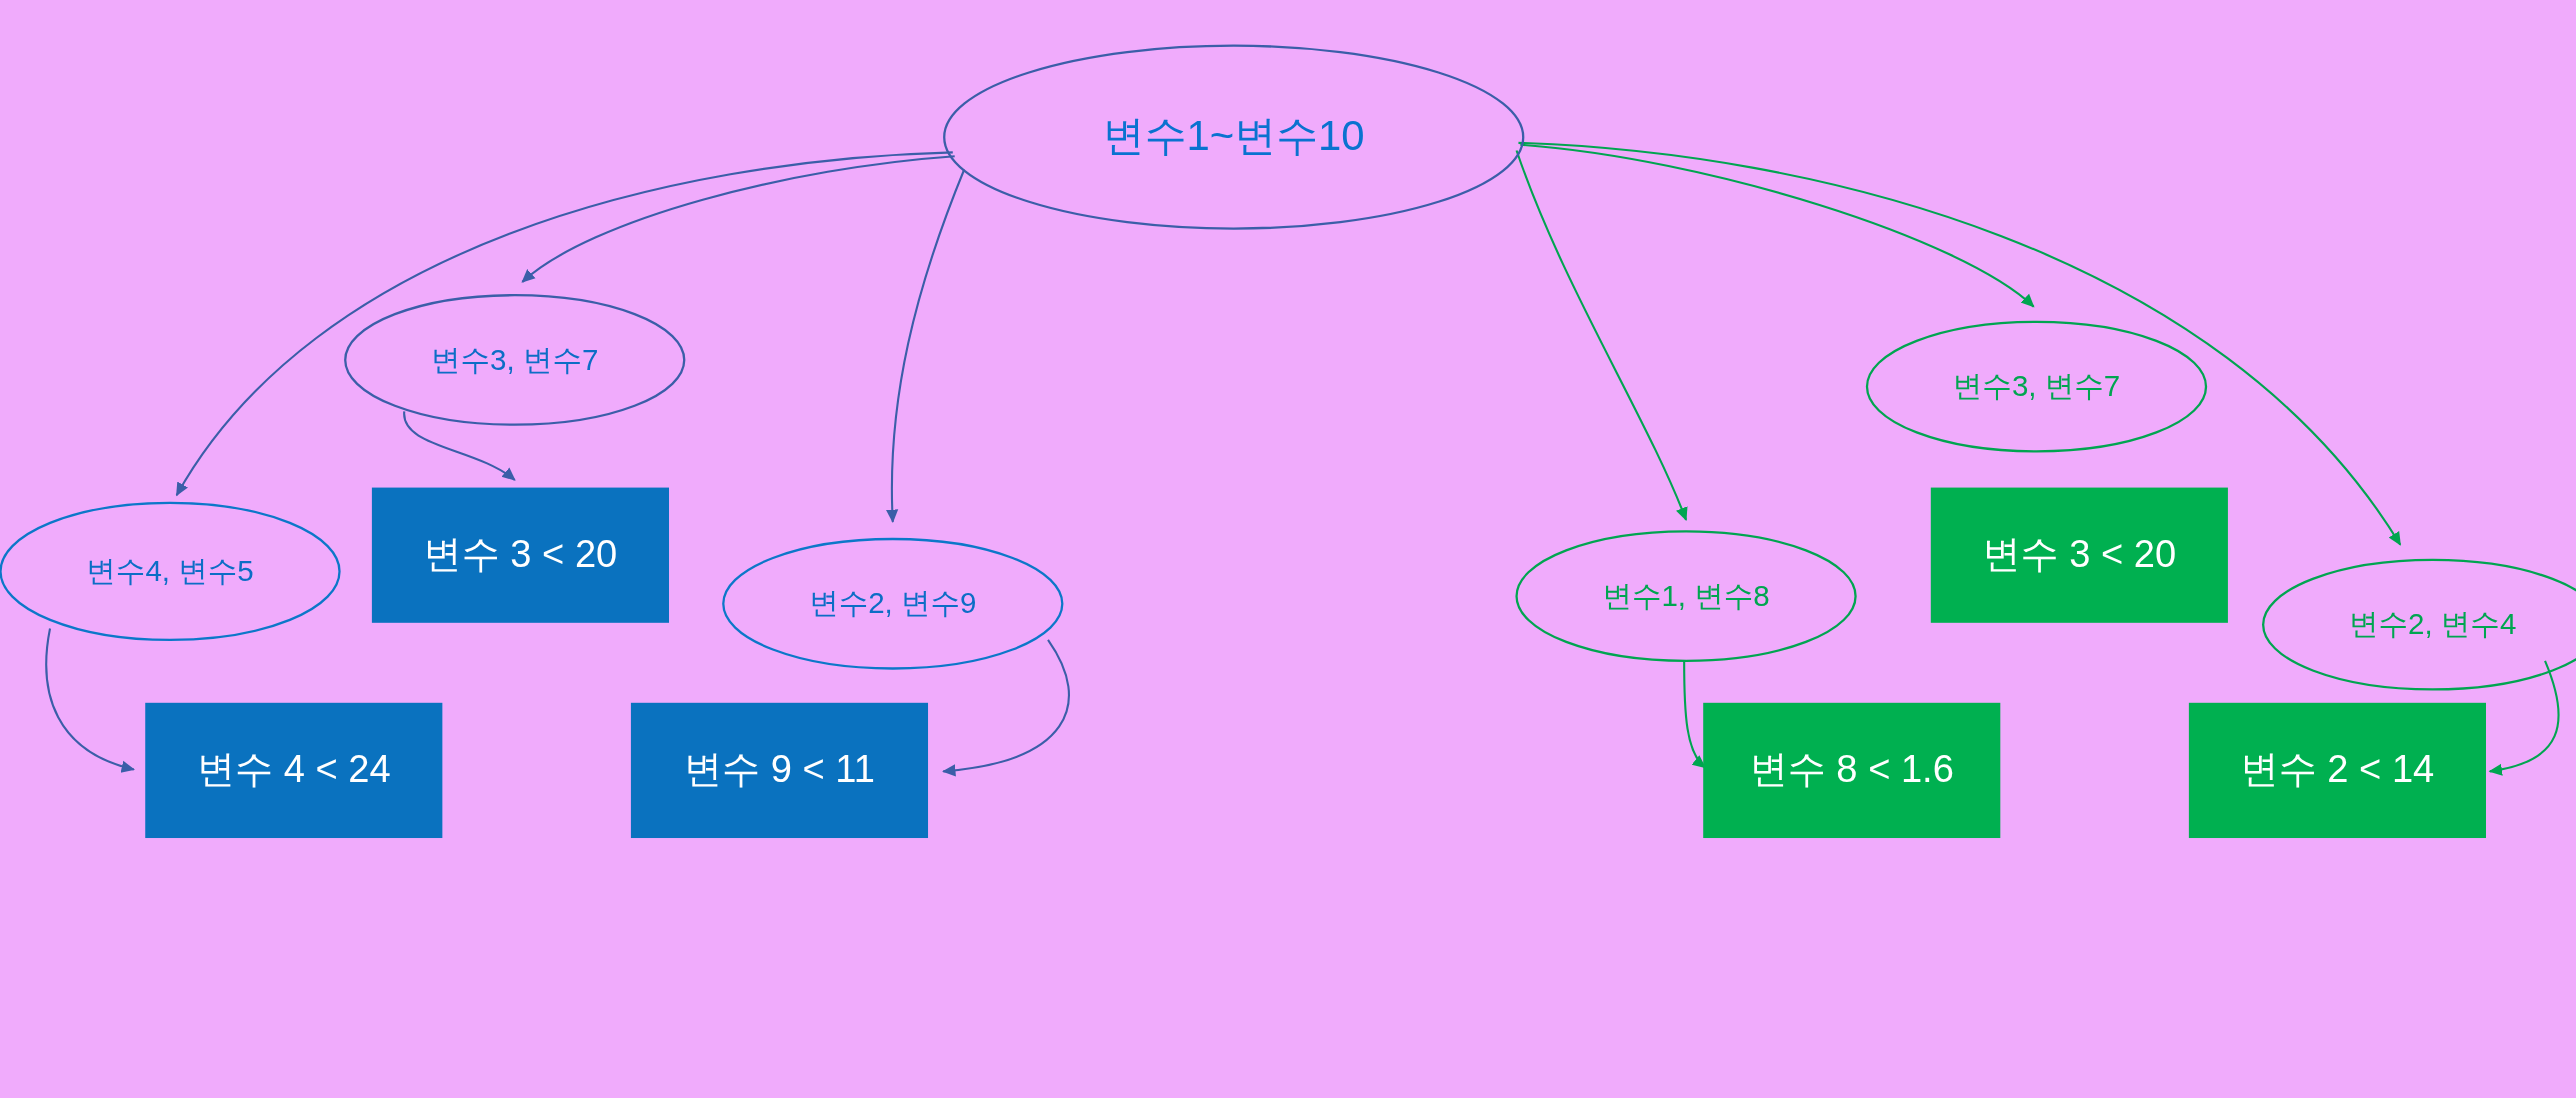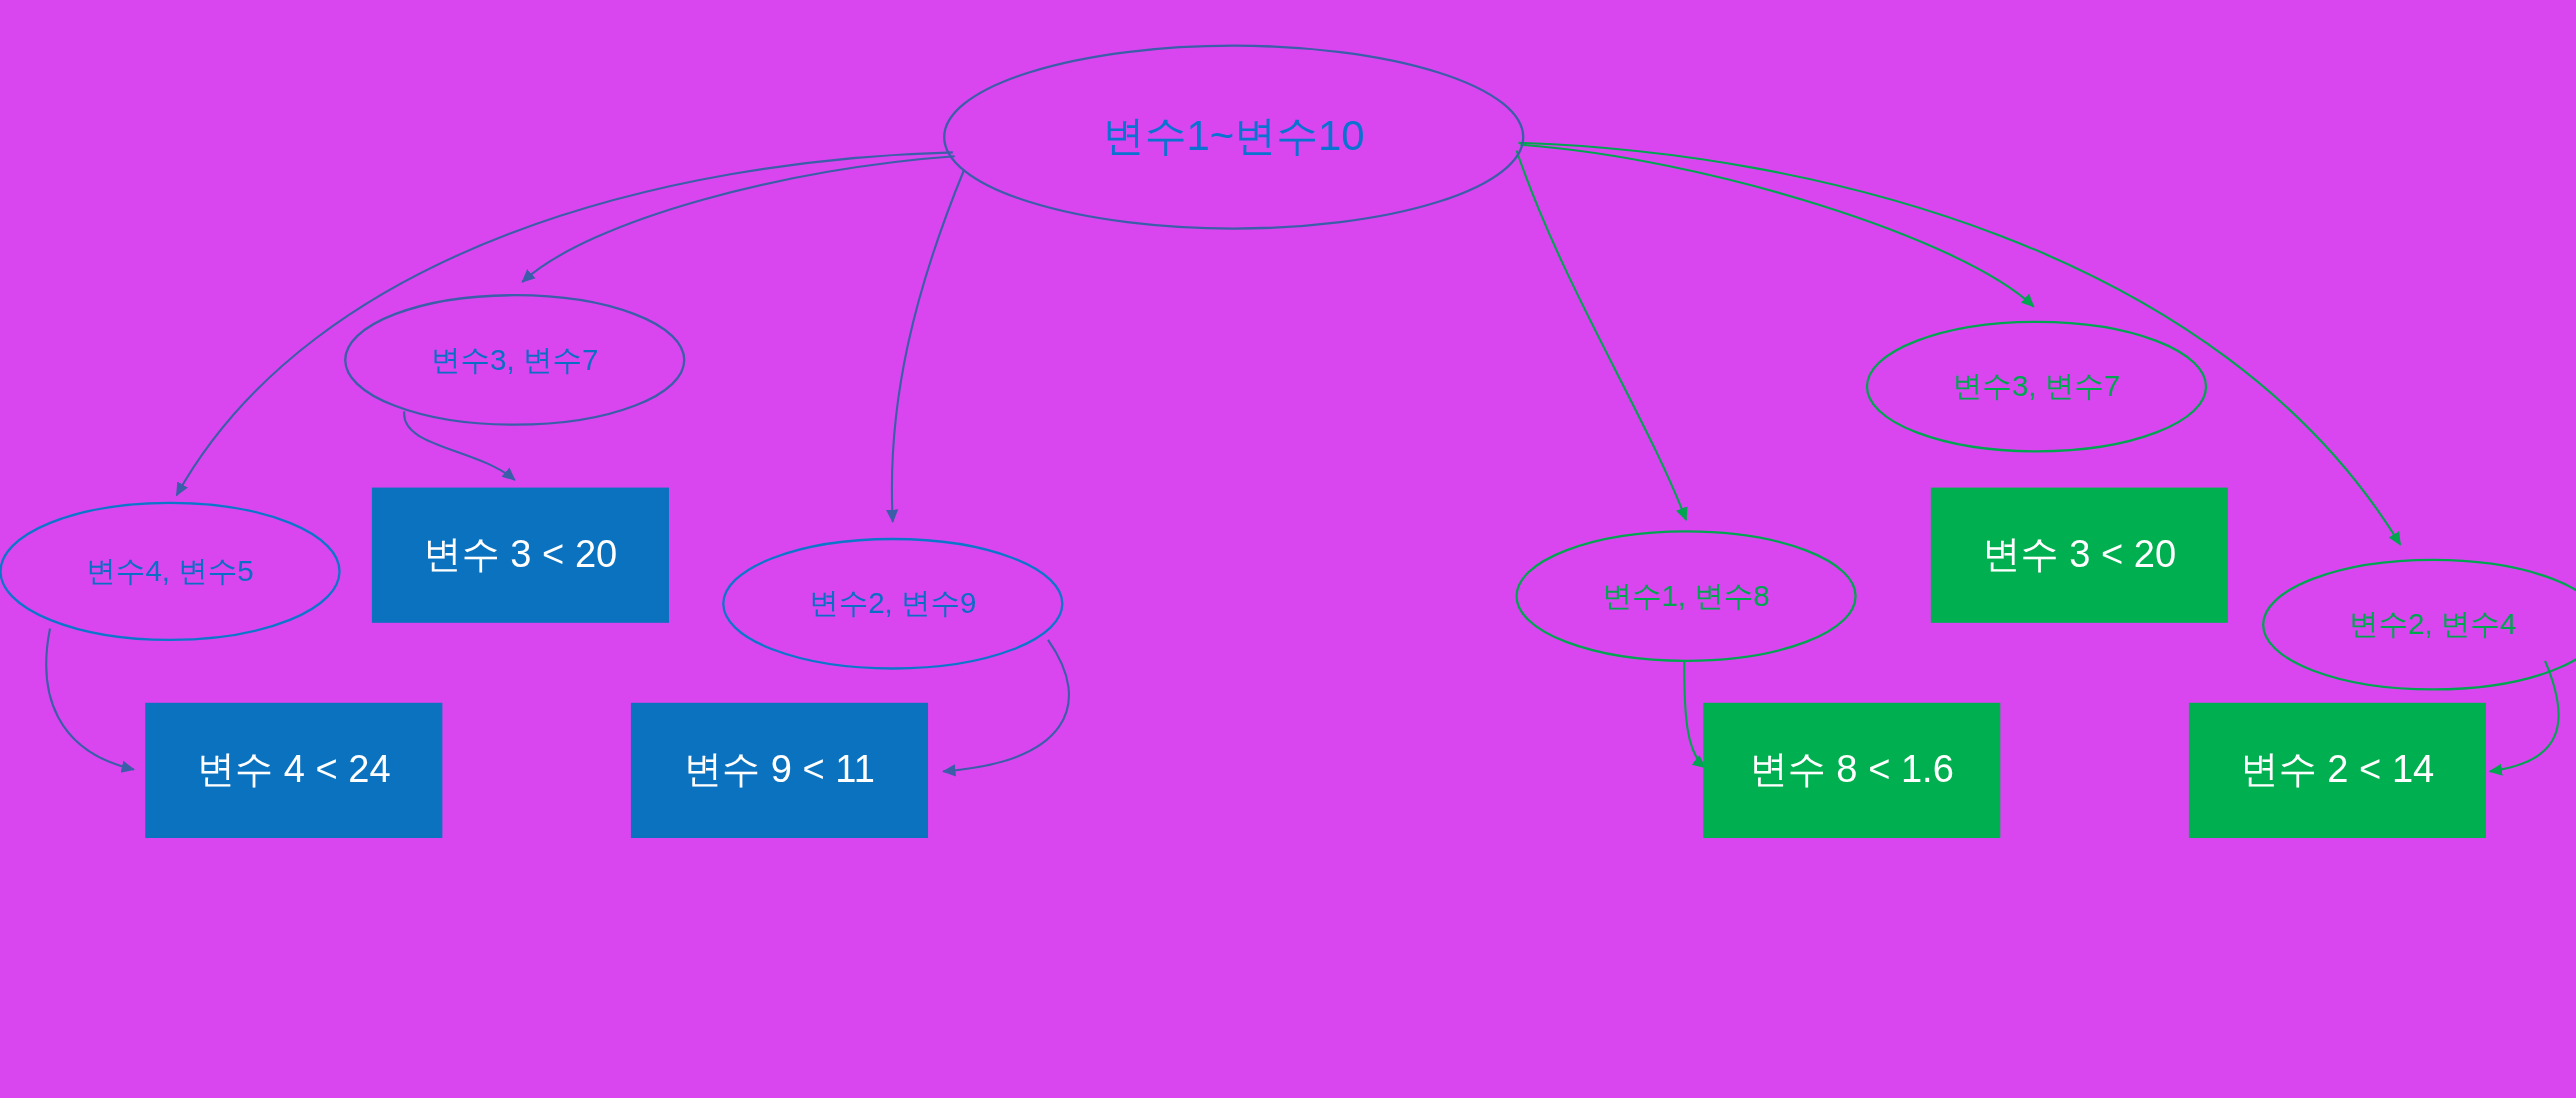--- a/index.html
+++ b/index.html
@@ -10,21 +10,21 @@
   body {
     width: 2576px;
     height: 1098px;
     overflow: hidden;
     font-family: "Liberation Sans", "DejaVu Sans", sans-serif;
   }
   #diagram-root {
     position: relative;
     width: 2576px;
     height: 1098px;
-    background: #d946ef;
+    background: #f0abfc;
   }
   svg#graph {
     position: absolute;
     top: 0;
     left: 0;
     width: 2576px;
     height: 1098px;
     display: block;
   }
   .node-ellipse {

